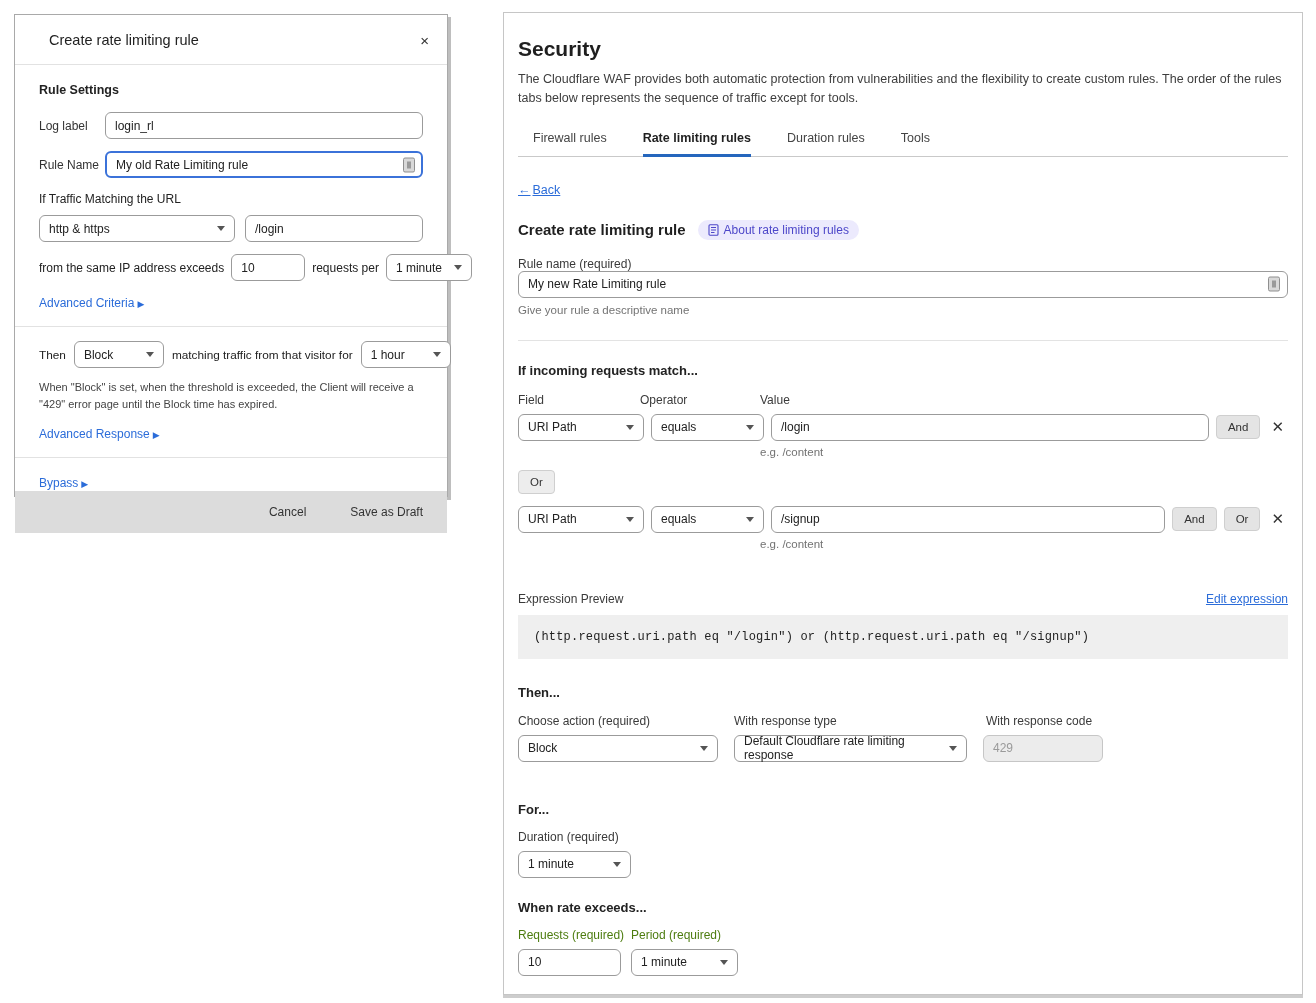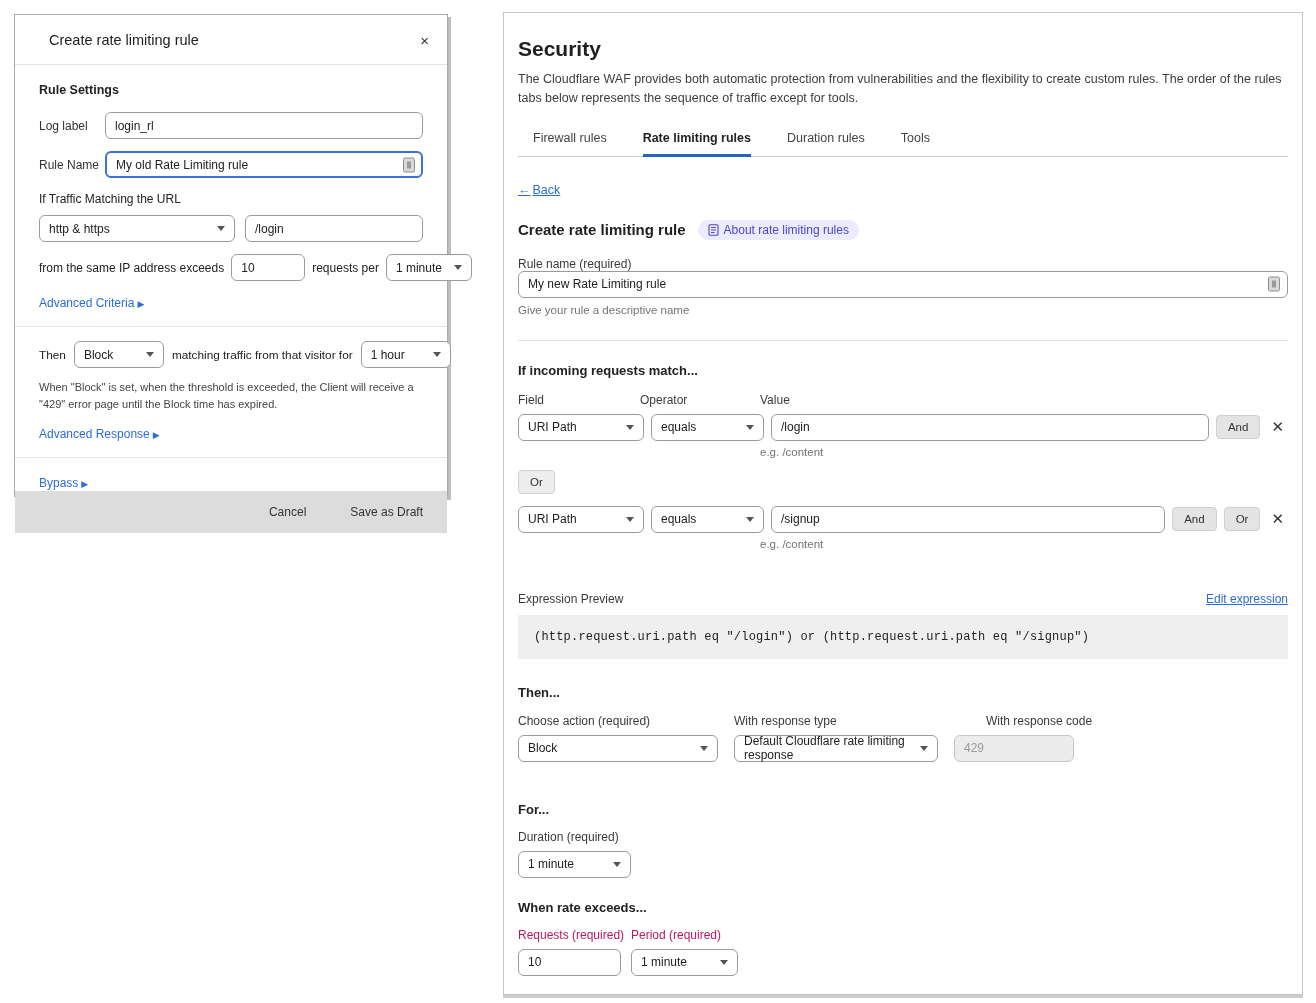--- a/index.html
+++ b/index.html
@@ -102,30 +102,30 @@
   .expr-head .link { font-size:12px; text-decoration:underline; }
   .code-box {
     background:#efefef; margin-top:9px; padding:15px 16px; font-family:"Liberation Mono", monospace;
     font-size:12px; color:#222; letter-spacing:.2px;
   }
   .then-heading { font-size:13px; font-weight:bold; margin-top:26px; }
   .action-labels { display:flex; margin-top:14px; font-size:12px; color:#3a3a3a; }
   .action-labels .a1 { width:216px; } .action-labels .a2 { width:252px; }
   .action-row { display:flex; gap:16px; margin-top:7px; }
   .action-row .sel-action { width:200px; }
-  .action-row .sel-resp { width:204px; }
+  .action-row .sel-resp { width:233px; }
   .disabled-input {
     width:120px; height:27px; background:#ececec; border:1px solid #c6c6c6; border-radius:6px;
     color:#9a9a9a; font-size:12px; padding:0 9px; font-family:"Liberation Sans", sans-serif;
   }
   .for-heading { font-size:13px; font-weight:bold; margin-top:40px; }
   .sub-label { font-size:12px; color:#3a3a3a; margin-top:13px; }
   .sel-duration { width:113px; margin-top:7px; }
   .rate-heading { font-size:13px; font-weight:bold; margin-top:22px; }
-  .rate-labels { display:flex; margin-top:13px; font-size:12px; color:#be185d; }
+  .rate-labels { display:flex; margin-top:13px; font-size:12px; color:#4d7c0f; }
   .rate-labels .r1 { width:113px; }
   .rate-row { display:flex; gap:10px; margin-top:7px; }
   .rate-row .in-req { width:103px; flex:none; }
   .rate-row .sel-period { width:107px; flex:none; }
 
   .doc-icon { width:11px; height:12px; flex-shrink:0; }
 </style>
 </head>
 <body>
 

